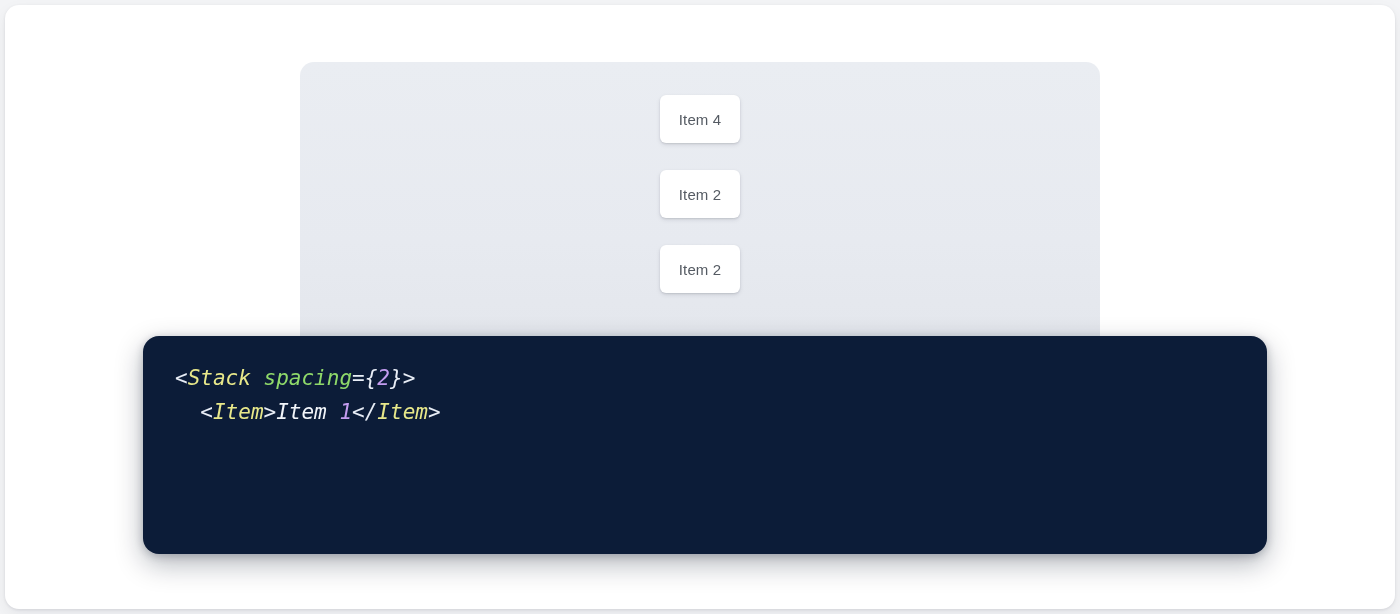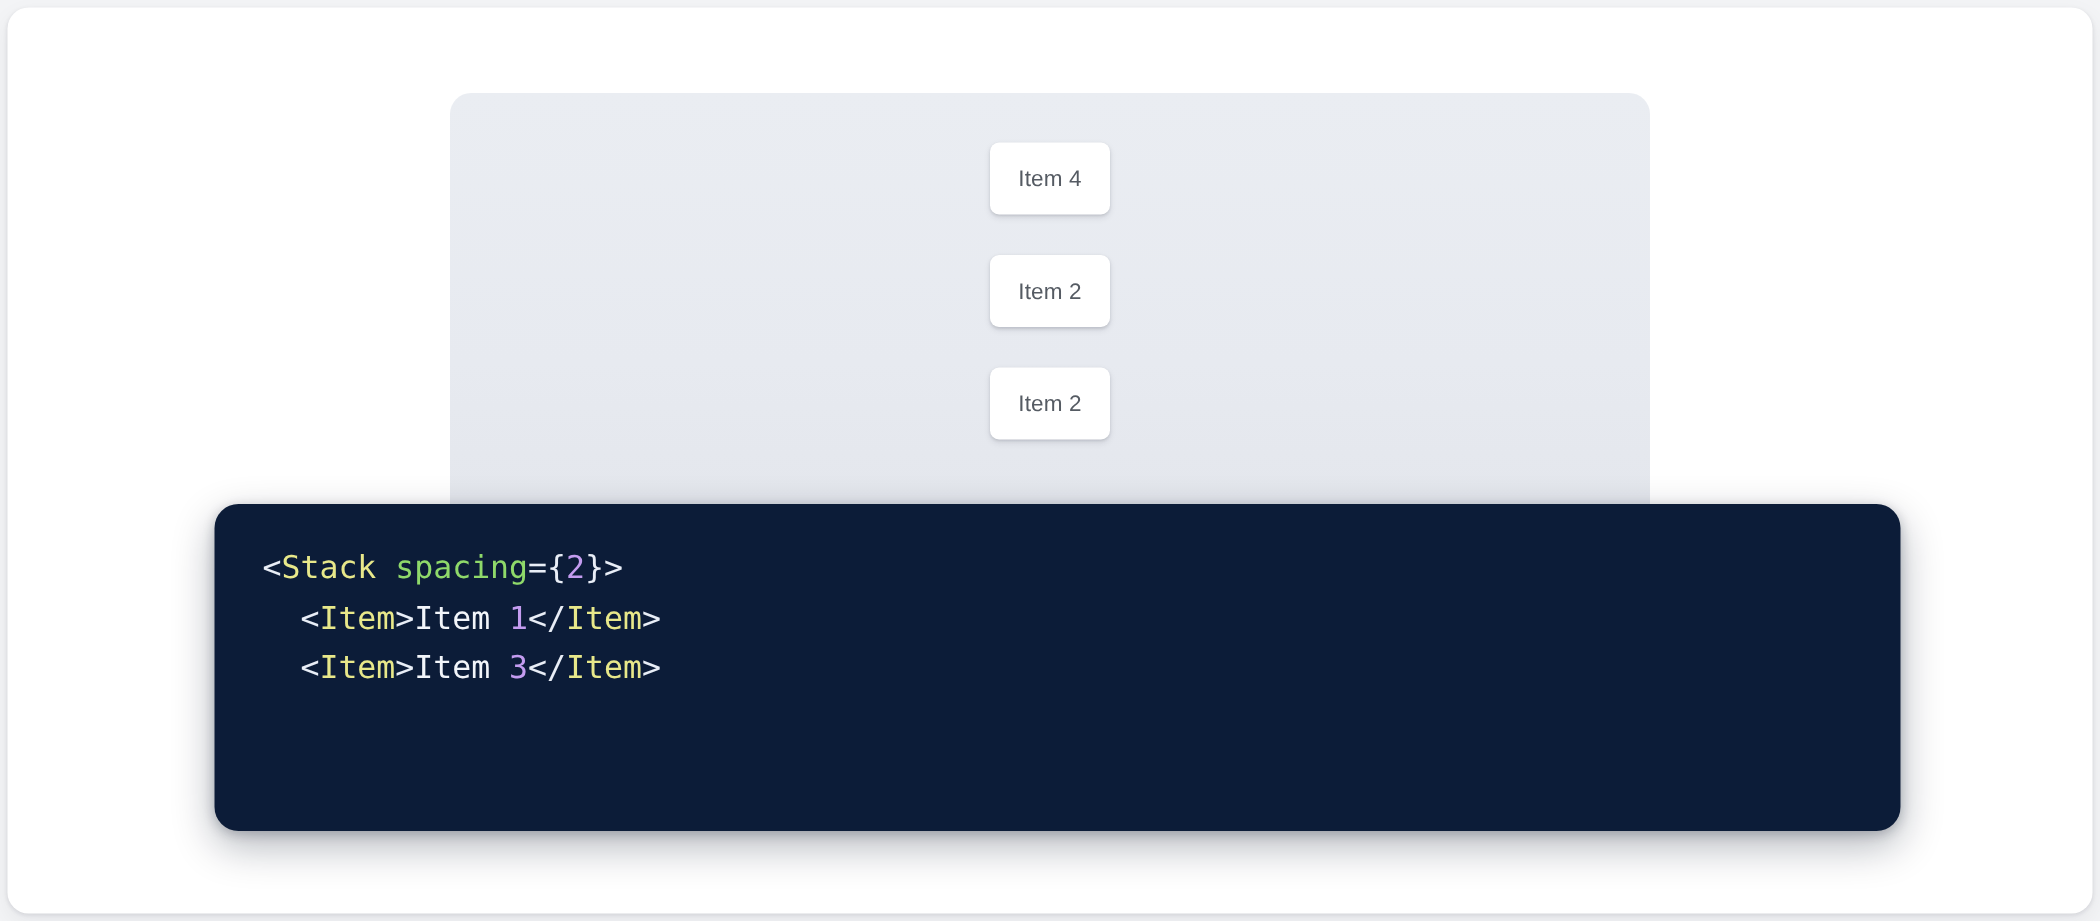--- a/index.html
+++ b/index.html
@@ -81,20 +81,21 @@
     box-sizing: border-box;
     overflow: hidden;
   }
 
   .code-line {
     font-family: "DejaVu Sans Mono", "Liberation Mono", monospace;
     font-size: 21px;
     line-height: 33.5px;
     white-space: pre;
     color: #e8eef7;
+    font-style: italic;
   }
 
   .tok-punct   { color: #e9eef7; }
   .tok-tag     { color: #e8e88a; }
   .tok-attr    { color: #8fd96a; }
   .tok-num     { color: #c49cf0; }
   .tok-text    { color: #f2f5fa; }
   .tok-brace   { color: #e9eef7; }
 </style>
 </head>
@@ -112,16 +113,15 @@
         </div>
         <div class="stack-item">
           <span>Item 2</span>
         </div>
       </div>
   </div>
 
   <div class="code-block" id="code-block">
       <div class="code-line"><span class="tok-punct">&lt;</span><span class="tok-tag">Stack</span><span class="tok-text"> </span><span class="tok-attr">spacing</span><span class="tok-punct">=</span><span class="tok-brace">{</span><span class="tok-num">2</span><span class="tok-brace">}</span><span class="tok-punct">&gt;</span></div>
       <div class="code-line"><span>  </span><span class="tok-punct">&lt;</span><span class="tok-tag">Item</span><span class="tok-punct">&gt;</span><span class="tok-text">Item </span><span class="tok-num">1</span><span class="tok-punct">&lt;/</span><span class="tok-tag">Item</span><span class="tok-punct">&gt;</span></div>
-      <div class="code-line"><span>  </span><span class="tok-punct">&lt;</span><span class="tok-tag">Item</span><span class="tok-punct">&gt;</span><span class="tok-text">Item </span><span class="tok-num">3</span><span class="tok-punct">&lt;/</span><span class="tok-tag">Item</span><span class="tok-punct">&gt;</span></div>
     </div>
 
 </div>
 
 </body></html>

